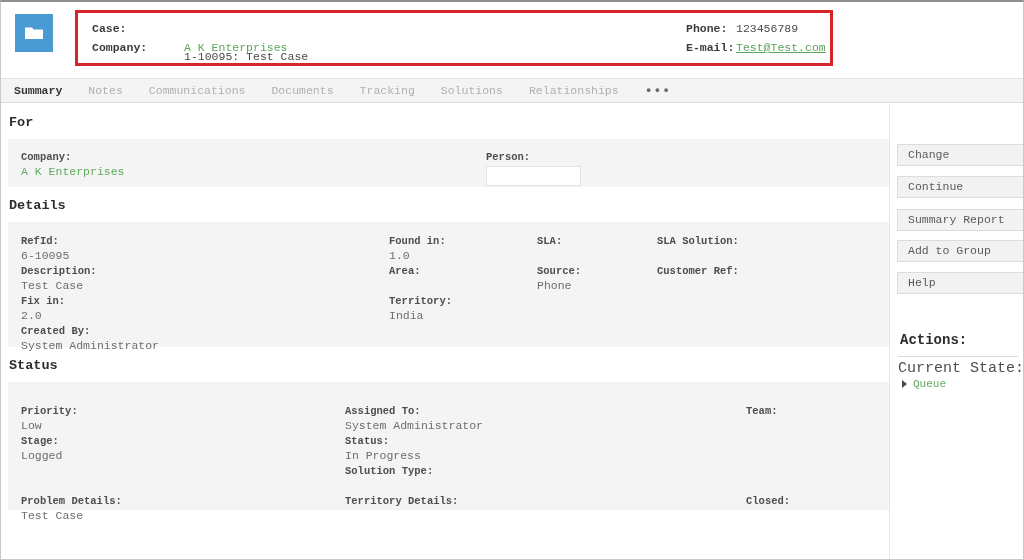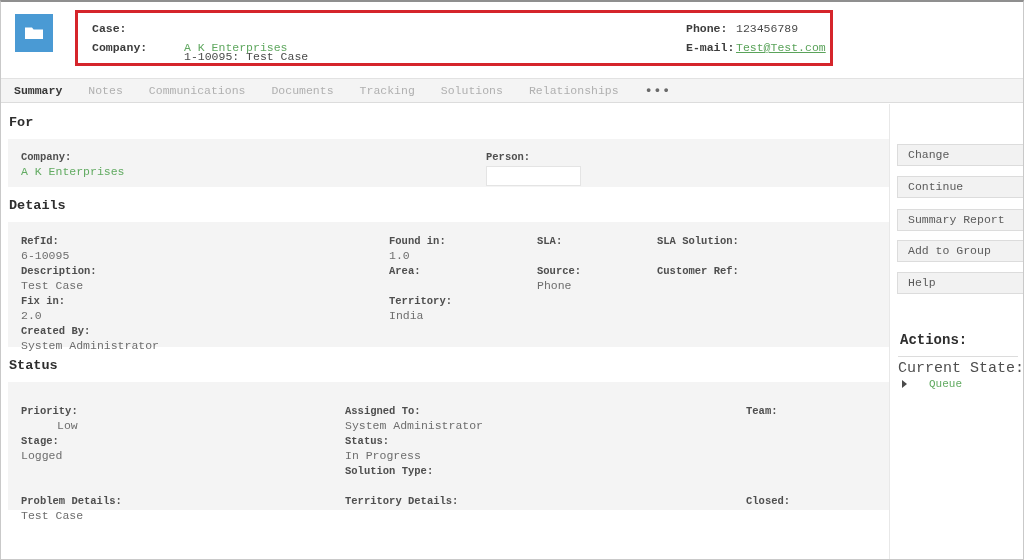--- a/index.html
+++ b/index.html
@@ -154,21 +154,21 @@
   #fld-foundin    { left: 381px; top: 12px; }
   #fld-area       { left: 381px; top: 42px; }
   #fld-territory  { left: 381px; top: 72px; }
   #fld-sla        { left: 529px; top: 12px; }
   #fld-source     { left: 529px; top: 42px; }
   #fld-slasev     { left: 649px; top: 12px; }
   #fld-custref    { left: 649px; top: 42px; }
 
   
   #panel-status { height: 128px; }
-  #fld-priority   { left: 13px;  top: 22px; text-align: right; }
+  #fld-priority   { left: 13px;  top: 22px; }
   #fld-stage      { left: 13px;  top: 52px; }
   #fld-probtype   { left: 13px;  top: 82px; }
   #fld-probdet    { left: 13px;  top: 112px; }
   #fld-assigned   { left: 337px; top: 22px; }
   #fld-status     { left: 337px; top: 52px; }
   #fld-soltype    { left: 337px; top: 82px; }
   #fld-soldet     { left: 337px; top: 112px; }
   #fld-team       { left: 738px; top: 22px; }
   #fld-closed     { left: 738px; top: 112px; }
 
@@ -218,21 +218,21 @@
     display: flex; align-items: center; gap: 6px;
     cursor: pointer;
   }
   .tri {
     width: 0; height: 0;
     border-left: 5px solid #4a4a4a;
     border-top: 4px solid transparent;
     border-bottom: 4px solid transparent;
     display: inline-block;
   }
-  .queue-link { color: #62ab62; margin-left: 16px; }
+  .queue-link { color: #62ab62; }
 </style>
 </head>
 <body>
 
 <div class="page">
 
   <div class="header-zone">
 
     <div class="app-icon">
       <svg class="folder-glyph" width="20" height="16" viewBox="0 0 20 16">

